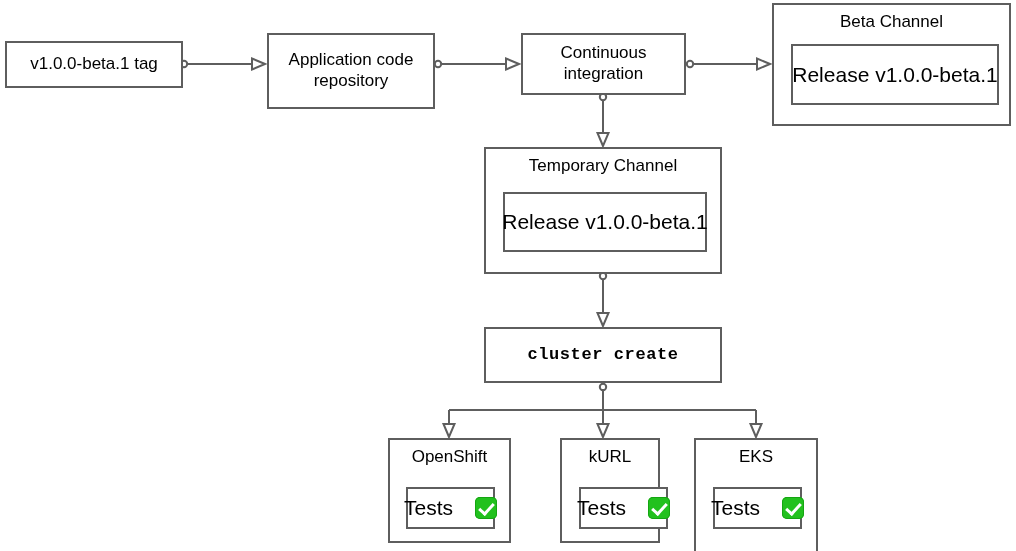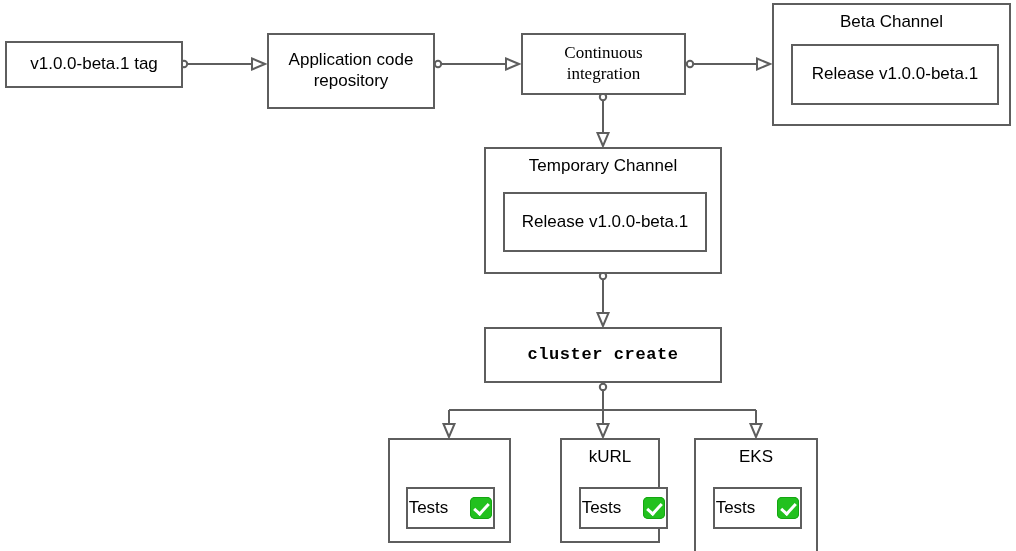--- a/index.html
+++ b/index.html
@@ -56,21 +56,21 @@
     line-height: 1.2;
   }
   .inner-box {
     position: absolute;
     box-sizing: border-box;
     background: #ffffff;
     border: 2px solid #5e5e5e;
     display: flex;
     align-items: center;
     justify-content: center;
-    font-size: 17px;
+    font-size: 21px;
     color: #000000;
     white-space: nowrap;
   }
   .mono-node {
     font-family: "Liberation Mono", "DejaVu Sans Mono", monospace;
     font-weight: bold;
     font-size: 17px;
     letter-spacing: 0.6px;
   }
   .tests-row {
@@ -168,21 +168,21 @@
   </svg>
 
   <div class="node" style="left:5px; top:41px; width:178px; height:47px;text-align:center;">
     <span>v1.0.0-beta.1 tag</span>
   </div>
 
   <div class="node" style="left:267px; top:33px; width:168px; height:76px; padding:0 10px;">
     <span>Application code repository</span>
   </div>
 
-  <div class="node" style="left:521px; top:33px; width:165px; height:62px; padding:16px 10px;font-family:Liberation Serif, serif;">
+  <div class="node" style="left:521px; top:33px; width:165px; height:62px; padding:16px 10px;">
     <span>Continuous integration</span>
   </div>
 
   <div class="node group" style="left:772px; top:3px; width:239px; height:123px;">
     <div class="group-title">Beta Channel</div>
     <div class="inner-box" style="left:17px; top:39px; width:208px; height:61px;">
       <span>Release v1.0.0-beta.1</span>
     </div>
   </div>
 
@@ -191,20 +191,21 @@
     <div class="inner-box" style="left:17px; top:43px; width:204px; height:60px;">
       <span>Release v1.0.0-beta.1</span>
     </div>
   </div>
 
   <div class="node mono-node" style="left:484px; top:327px; width:238px; height:56px;">
     <span>cluster create</span>
   </div>
 
   <div class="node group" style="left:388px; top:438px; width:123px; height:105px;">
+    <div class="group-title">OpenShift</div>
     <div class="inner-box" style="left:16px; top:47px; width:89px; height:42px;">
       <span class="tests-row">
         <span>Tests</span>
         <span class="check-badge"></span>
       </span>
     </div>
   </div>
 
   <div class="node group" style="left:560px; top:438px; width:100px; height:105px;">
     <div class="group-title">kURL</div>

